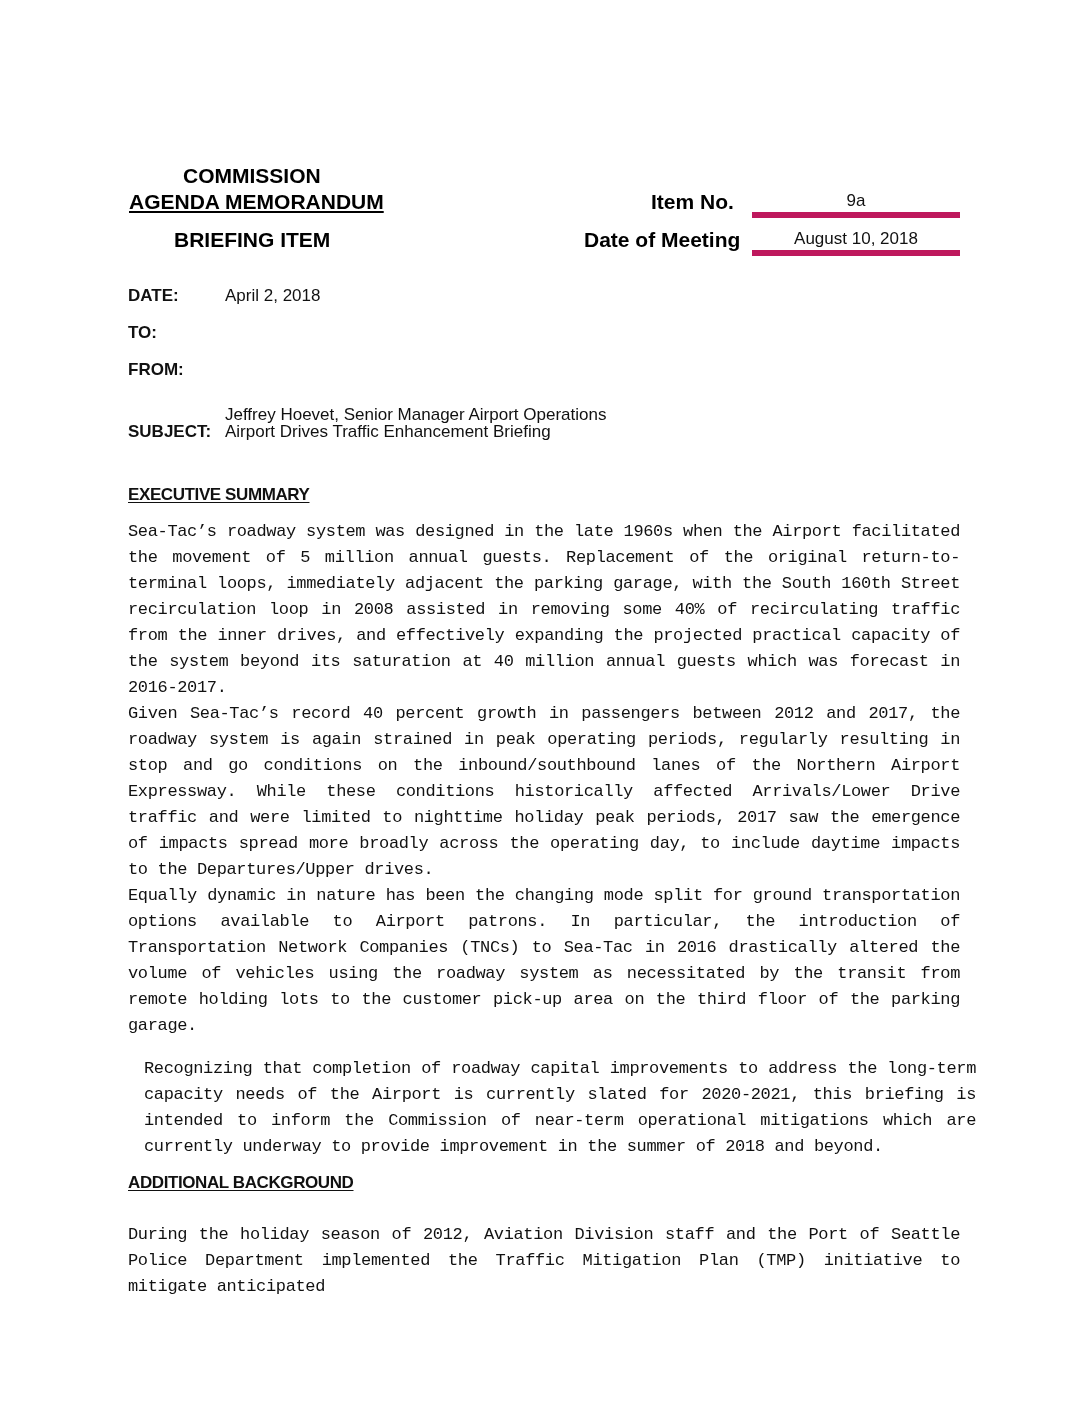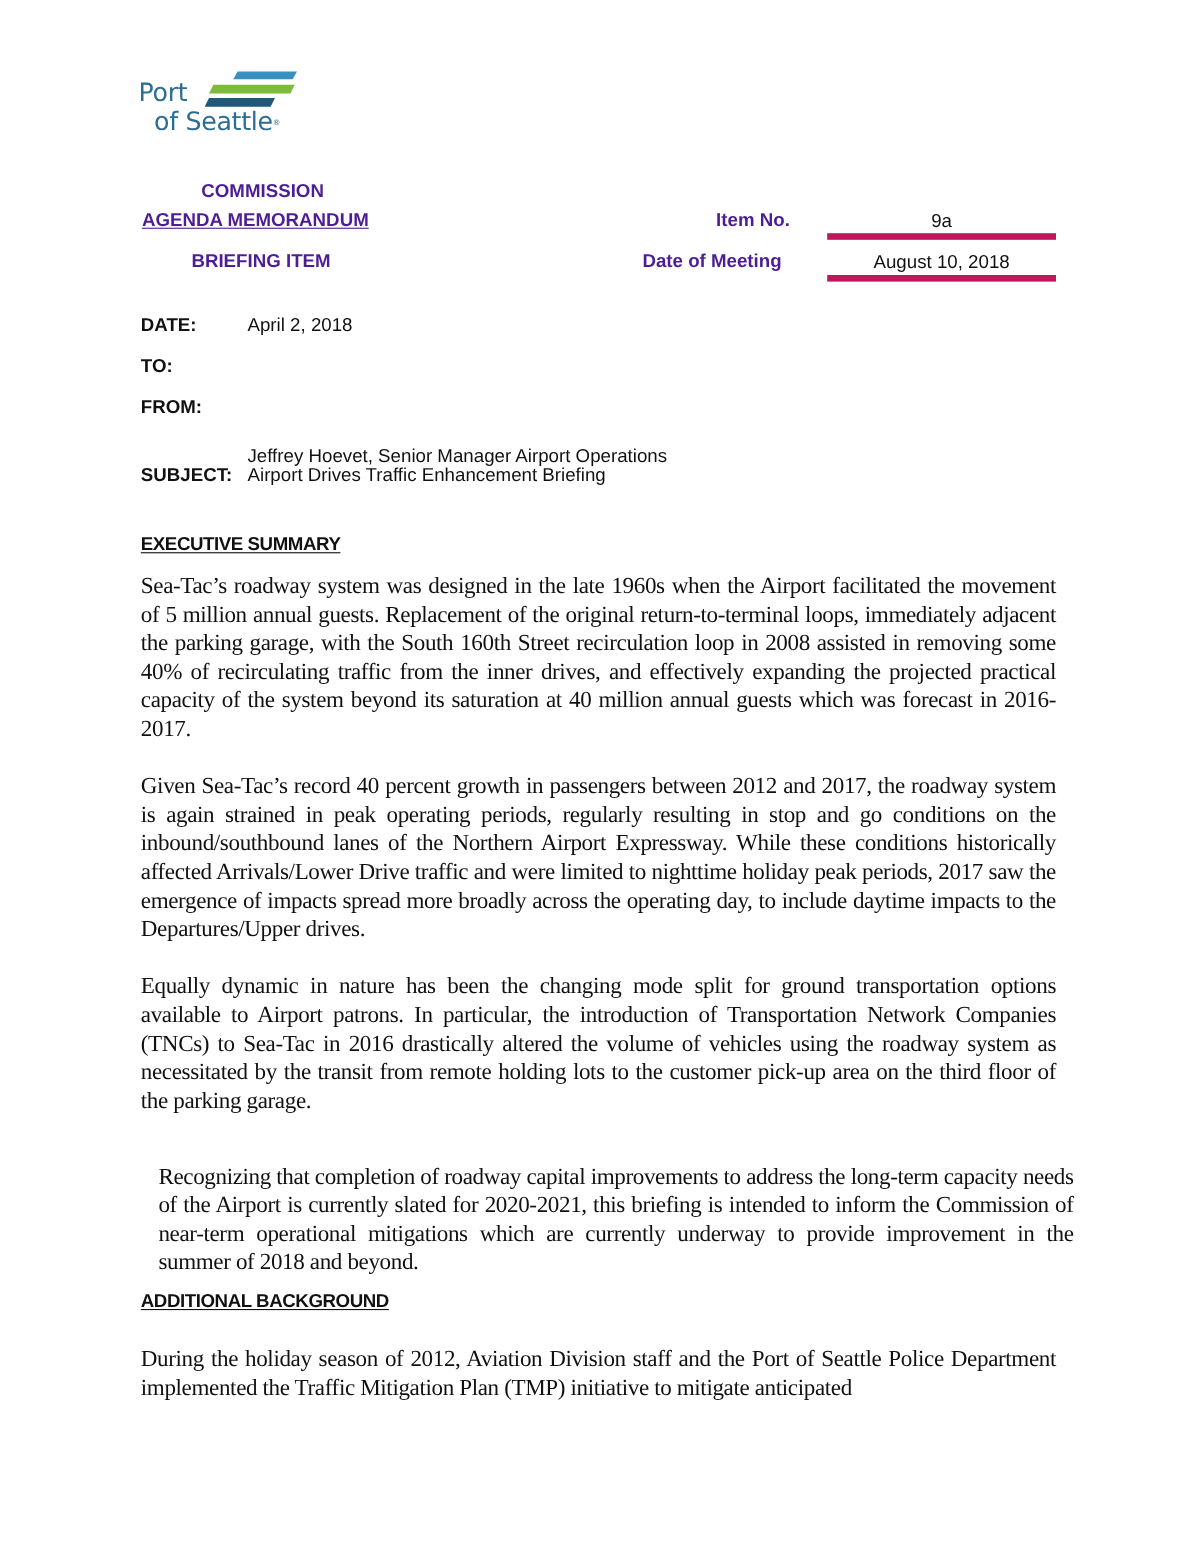--- a/index.html
+++ b/index.html
@@ -58,22 +58,22 @@
       top: 0px;
       width: 85px;
       height: 36px;
     }
 
     
     .hdr {
       position: absolute;
       font-family: "Liberation Sans", "DejaVu Sans", sans-serif;
       font-weight: bold;
-      font-size: 17px;
-      color: #4c1d95;
+      font-size: 21px;
+      color: #000000;
       white-space: nowrap;
     }
     .hdr-commission { left: 183px; top: 164px; }
     .hdr-agenda { left: 129px; top: 190px; text-decoration: underline; text-underline-offset: 2px; }
     .hdr-briefing { left: 174px; top: 228px; }
     .hdr-item-label { left: 651px; top: 190px; }
     .hdr-date-label { left: 584px; top: 228px; }
 
     .field-line {
       position: absolute;
@@ -117,41 +117,32 @@
       font-size: 17px;
       text-decoration: underline;
       text-underline-offset: 2px;
       white-space: nowrap;
       letter-spacing: -0.4px;
     }
     .para {
       position: absolute;
       left: 128px;
       width: 832px;
-      font-family: Liberation Serif, serif;
-      font-size: 21px;
+      font-family: Liberation Mono, monospace;
+      font-size: 17px;
       line-height: 26px;
       text-align: justify;
       letter-spacing: -0.35px;
     }
   </style>
 </head>
 <body>
 
 <div class="page">
 
-  <div class="logo">
-    <svg class="logo-mark" viewBox="0 0 85 36">
-      <polygon points="30,3 84,3 80,10 26,10" fill="#3a8fc0"></polygon>
-      <polygon points="8,15 82,15 78,23 4,23" fill="#7dbb3c"></polygon>
-      <polygon points="4,27 64,27 60,35 0,35" fill="#1d5a7a"></polygon>
-    </svg>
-    <span class="logo-text-port">Port</span>
-    <span class="logo-text-seattle"><span>of Seattle</span><span class="reg">®</span></span>
-  </div>
 
   <div class="hdr hdr-commission">COMMISSION</div>
   <div class="hdr hdr-agenda">AGENDA MEMORANDUM</div>
   <div class="hdr hdr-briefing">BRIEFING ITEM</div>
 
   <div class="hdr hdr-item-label">Item No.</div>
   <div class="field-line field-item">9a</div>
 
   <div class="hdr hdr-date-label">Date of Meeting</div>
   <div class="field-line field-date">August 10, 2018</div>

